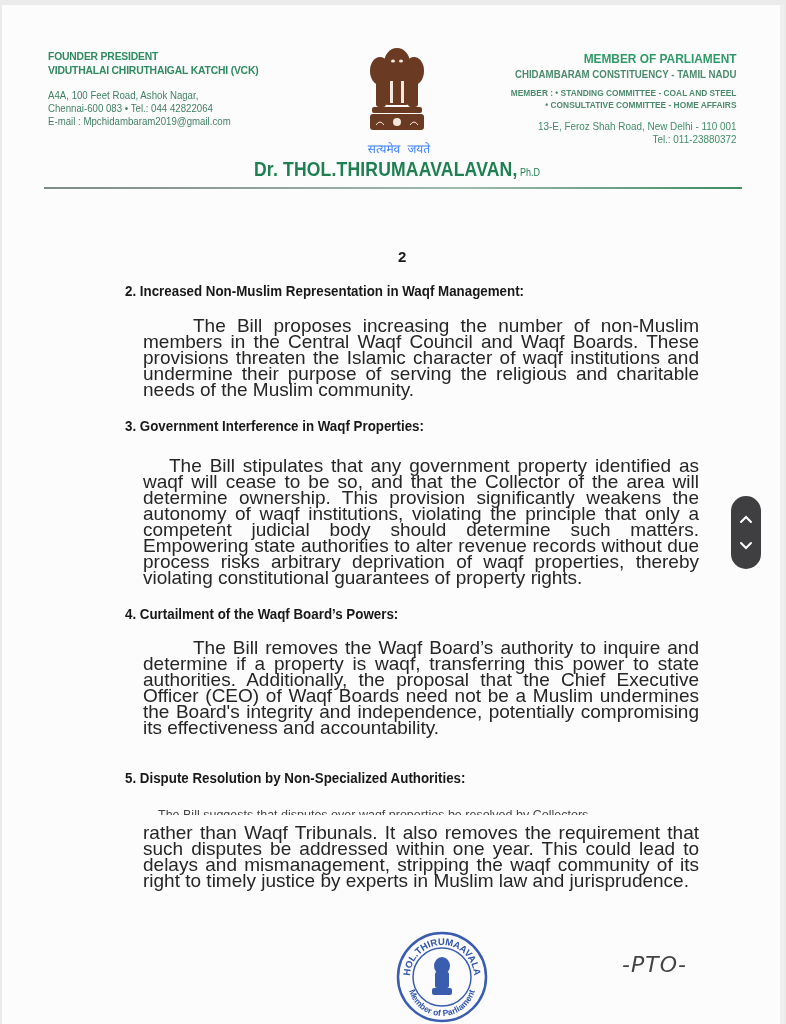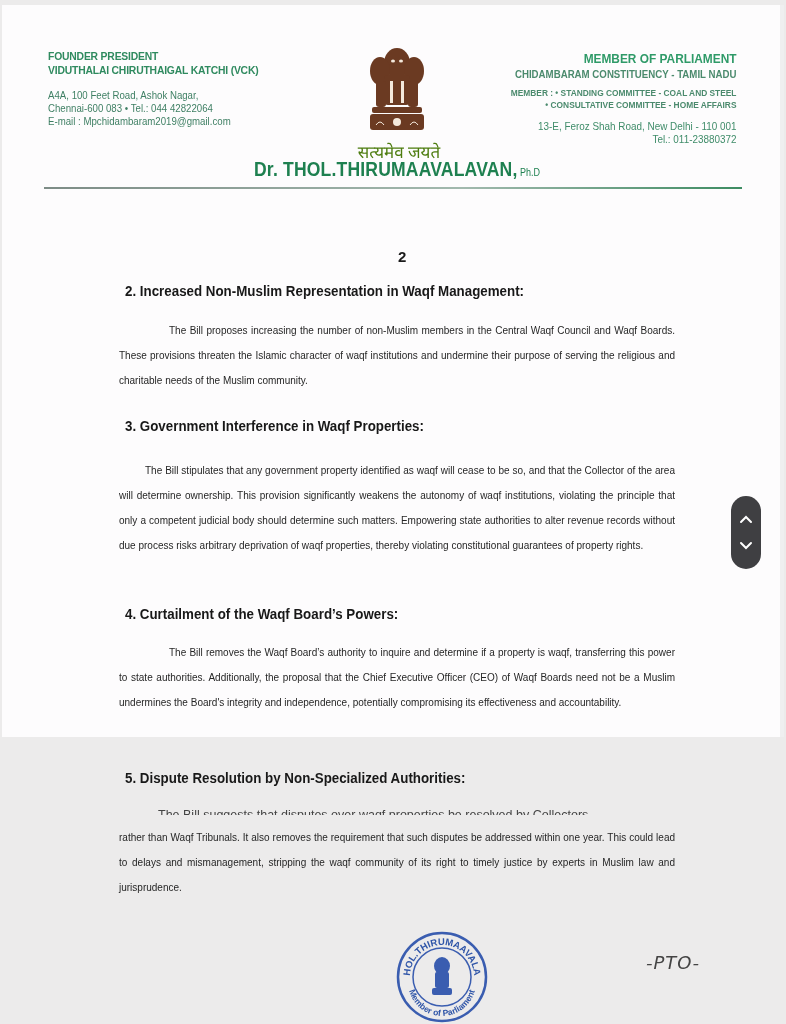--- a/index.html
+++ b/index.html
@@ -2,49 +2,49 @@
 <html><head>
 <meta charset="utf-8">
 <style>
   html, body { margin:0; padding:0; }
   body {
     width:786px; height:1024px; overflow:hidden; position:relative;
     background:#ecebeb;
     font-family:"Liberation Sans", sans-serif;
   }
   .page {
-    position:absolute; left:2px; top:5px; width:778px; height:732px;
+    position:absolute; left:2px; top:5px; width:778px; height:1019px;
     background:#fdfcfd;
     border-right:4px solid #efeff0;
   }
   .lh-left { position:absolute; left:46px; top:44px; font-family:"Liberation Sans", sans-serif; }
   .lh-left .t1, .lh-left .t2 { font-size:11.5px; font-weight:bold; color:#2f8a5f; line-height:14px; letter-spacing:-0.2px; transform:scaleX(0.9); transform-origin:left; white-space:nowrap; }
   .lh-left .addr { margin-top:12px; font-size:10.5px; color:#3e7f63; line-height:13px; white-space:nowrap; transform:scaleX(0.92); transform-origin:left; }
   .lh-right { position:absolute; right:44px; top:47px; text-align:right; white-space:nowrap; }
   .lh-right .r1 { font-size:12.5px; font-weight:bold; color:#2f9a68; line-height:15px; transform:scaleX(0.95); transform-origin:right; }
   .lh-right .r2 { font-size:11px; font-weight:bold; color:#4b8a6d; line-height:14px; transform:scaleX(0.88); transform-origin:right; }
   .lh-right .r3 { margin-top:6px; font-size:9.5px; font-weight:bold; color:#4b8a6d; line-height:12px; transform:scaleX(0.88); transform-origin:right; }
   .lh-right .r4 { margin-top:9px; font-size:11px; color:#3f8c69; line-height:13px; transform:scaleX(0.9); transform-origin:right; }
   .emblem { position:absolute; left:360px; top:36px; width:70px; height:112px; }
-  .motto { position:absolute; left:347px; top:135px; width:100px; text-align:center; font-size:17px; color:#4d7c0f; font-family:Liberation Serif, serif; }
+  .motto { position:absolute; left:347px; top:135px; width:100px; text-align:center; font-size:12px; color:#3b82f6; font-family:Liberation Mono, monospace; }
   .name { position:absolute; left:252px; top:153px; font-size:19.5px; font-weight:bold; color:#1e8050; white-space:nowrap; transform:scaleX(0.9); transform-origin:left; letter-spacing:0.2px; }
   .name .phd { font-size:10px; font-weight:normal; letter-spacing:0; }
   .divider { position:absolute; left:42px; top:182px; width:698px; height:1.5px; background:linear-gradient(90deg,#7d8c86,#a2b9ae 60%,#3d8c62); }
   .doc { font-family:"Liberation Sans", sans-serif; color:#1c1c1c; }
   .pnum { position:absolute; left:396px; top:243px; font-size:15px; font-weight:bold; color:#1a1a1a; }
   .h { position:absolute; left:123px; font-size:14.5px; font-weight:bold; color:#181818; white-space:nowrap; transform:scaleX(0.92); transform-origin:left; }
-  .p { position:absolute; left:117px; width:556px; font-size:10px; line-height:25px; color:#262626; text-align:justify; }
+  .p { position:absolute; left:141px; width:556px; font-size:19px; line-height:16px; color:#262626; text-align:justify; }
   .p .ind { display:inline-block; }
   .clip-line { position:absolute; left:156px; top:801px; width:507px; height:9px; overflow:hidden; }
   .clip-line span { display:block; font-size:13.6px; line-height:21px; color:#444; white-space:nowrap; transform:scaleX(0.92); transform-origin:left; margin-top:-2px; }
   .scroll-ctl { position:absolute; left:731px; top:496px; width:30px; height:73px; background:#3f3f42; border-radius:15px; }
   .scroll-ctl .btn { position:absolute; left:0; width:30px; height:30px; display:flex; align-items:center; justify-content:center; cursor:pointer; }
   .scroll-ctl .up { top:8px; } .scroll-ctl .down { top:35px; }
   .seal { position:absolute; left:392px; top:925px; width:96px; height:94px; }
-  .pto { position:absolute; left:644px; top:947px; font-size:18px; color:#444; font-family:"DejaVu Sans", sans-serif; font-style:italic; letter-spacing:1px; }
+  .pto { position:absolute; left:620px; top:947px; font-size:22px; color:#444; font-family:"DejaVu Sans", sans-serif; font-style:italic; letter-spacing:1px; }
 </style>
 </head>
 <body>
 
 <div class="page">
 
   <div class="lh-left">
     <div class="t1">FOUNDER PRESIDENT</div>
     <div class="t2">VIDUTHALAI CHIRUTHAIGAL KATCHI (VCK)</div>
     <div class="addr">

